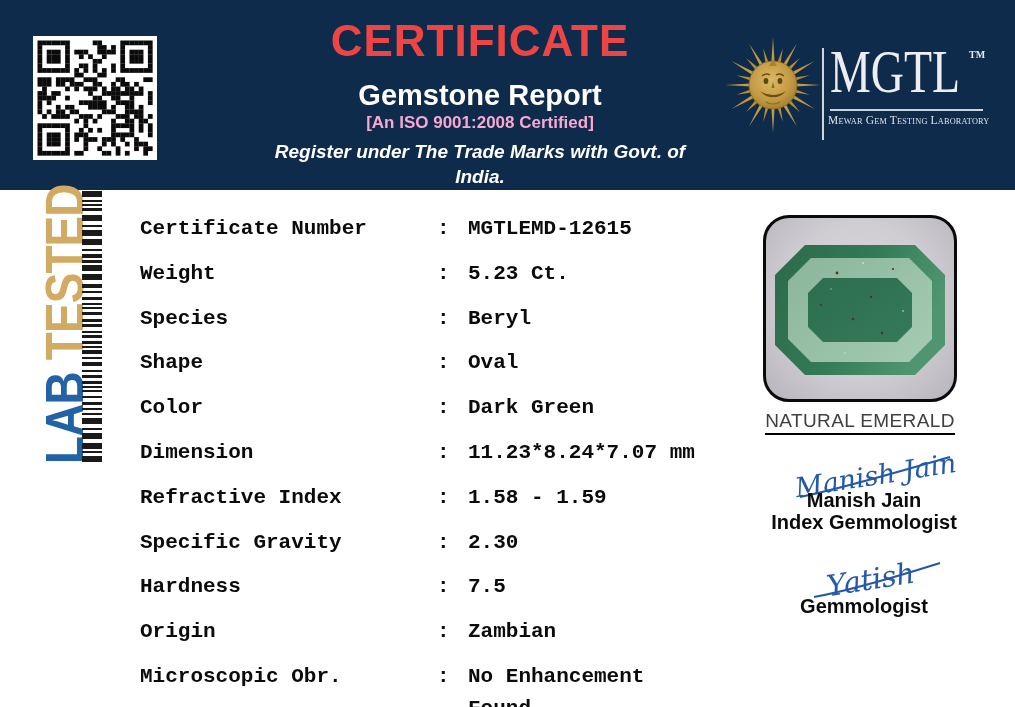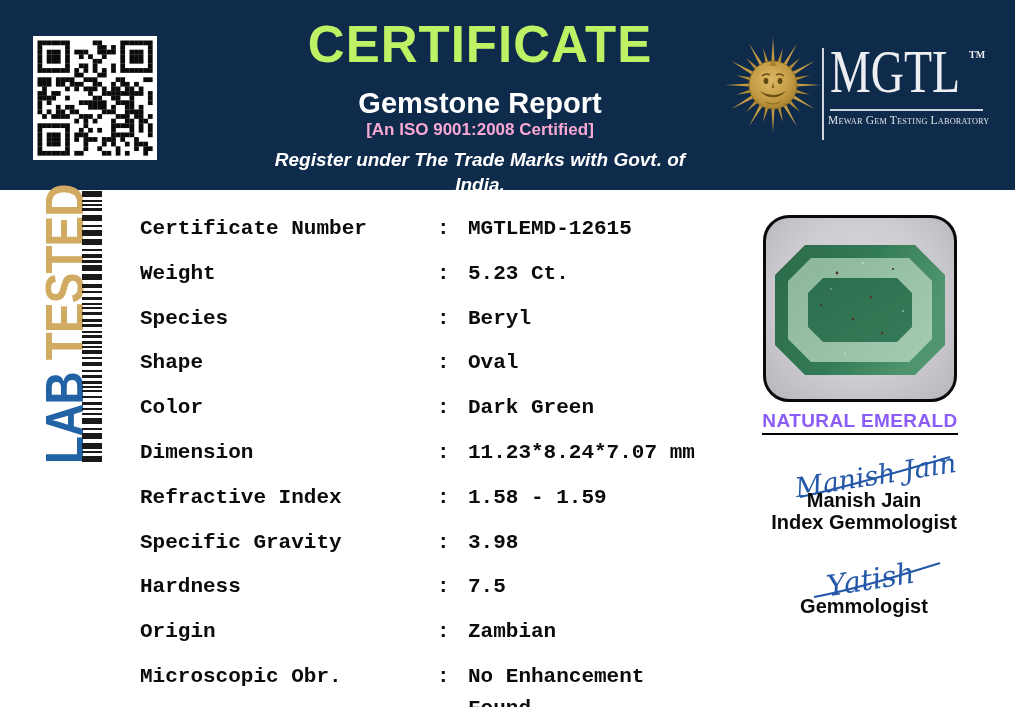--- a/index.html
+++ b/index.html
@@ -2,21 +2,21 @@
 <html><head>
 <meta charset="utf-8">
 <style>
   html,body{margin:0;padding:0;background:#ffffff;}
   .page{position:relative;width:1015px;height:707px;background:#ffffff;overflow:hidden;
         font-family:"Liberation Sans",sans-serif;}
   
   .header{position:absolute;left:0;top:0;width:1015px;height:190px;background:#0e2b4b;}
   .qr-wrap{position:absolute;left:33px;top:36px;width:124px;height:124px;background:#ffffff;}
   .head-center{position:absolute;left:170px;top:18px;width:620px;text-align:center;color:#ffffff;}
-  .cert-title{font-size:51px;font-weight:bold;color:#bef264;letter-spacing:1px;line-height:1.05;}
+  .cert-title{font-size:44px;font-weight:bold;color:#ef4444;letter-spacing:1px;line-height:1.05;}
   .cert-sub{font-size:29px;font-weight:bold;color:#ffffff;margin-top:16px;line-height:1.05;}
   .cert-iso{font-size:17px;font-weight:bold;color:#f9a8d4;margin-top:3px;line-height:1.1;}
   .cert-reg{font-size:19px;font-weight:bold;font-style:italic;color:#ffffff;margin:7px auto 0;
             max-width:462px;line-height:1.32;}
   
   .sun-svg{position:absolute;left:723px;top:30px;}
   .logo-divider{position:absolute;left:822px;top:48px;width:2px;height:92px;background:#cfd5db;}
   .mgtl-text{position:absolute;left:830px;top:40px;font-family:"Liberation Serif",serif;
              font-size:62px;line-height:1;color:#eceef1;transform:scaleX(0.74);transform-origin:left top;
              white-space:nowrap;}
@@ -39,21 +39,21 @@
   .rlabel{width:297px;font-size:21px;font-weight:bold;line-height:32px;}
   .rcolon{width:31px;font-size:21px;font-weight:bold;line-height:32px;}
   .rvalue{width:228px;font-size:21px;font-weight:bold;line-height:32px;}
   
   .gem-frame{position:absolute;left:763px;top:215px;width:194px;height:187px;box-sizing:border-box;
              border:3px solid #0a0a0a;border-radius:26px;
              background:radial-gradient(ellipse at 50% 45%, #dcdadd 0%, #cfccd2 55%, #b7b4bb 100%);
              overflow:hidden;}
   .stone-svg{position:absolute;left:9px;top:27px;}
   .gem-caption-wrap{position:absolute;left:758px;top:410px;width:204px;text-align:center;}
-  .gem-caption{display:inline-block;font-size:19px;font-weight:bold;color:#8b5cf6;
+  .gem-caption{display:inline-block;font-size:19px;font-weight:normal;color:#404040;
                letter-spacing:0.4px;border-bottom:2.5px solid #000;padding-bottom:1px;}
   
   .sig1-svg{position:absolute;left:788px;top:443px;}
   .sig2-svg{position:absolute;left:798px;top:551px;}
   .signatory{position:absolute;width:212px;text-align:center;color:#0b0b0b;
              font-size:20px;font-weight:bold;line-height:22px;}
   .signatory-1{left:758px;top:489px;}
   .signatory-2{left:758px;top:595px;}
   .sig-script{font-family:"DejaVu Serif",serif;font-style:italic;}
 </style>
@@ -516,21 +516,21 @@
       <div class="rvalue">11.23*8.24*7.07 mm</div>
     </div>
     <div class="rrow">
       <div class="rlabel">Refractive Index</div>
       <div class="rcolon">:</div>
       <div class="rvalue">1.58 - 1.59</div>
     </div>
     <div class="rrow">
       <div class="rlabel">Specific Gravity</div>
       <div class="rcolon">:</div>
-      <div class="rvalue">3.98</div>
+      <div class="rvalue">2.30</div>
     </div>
     <div class="rrow">
       <div class="rlabel">Hardness</div>
       <div class="rcolon">:</div>
       <div class="rvalue">7.5</div>
     </div>
     <div class="rrow">
       <div class="rlabel">Origin</div>
       <div class="rcolon">:</div>
       <div class="rvalue">Zambian</div>

